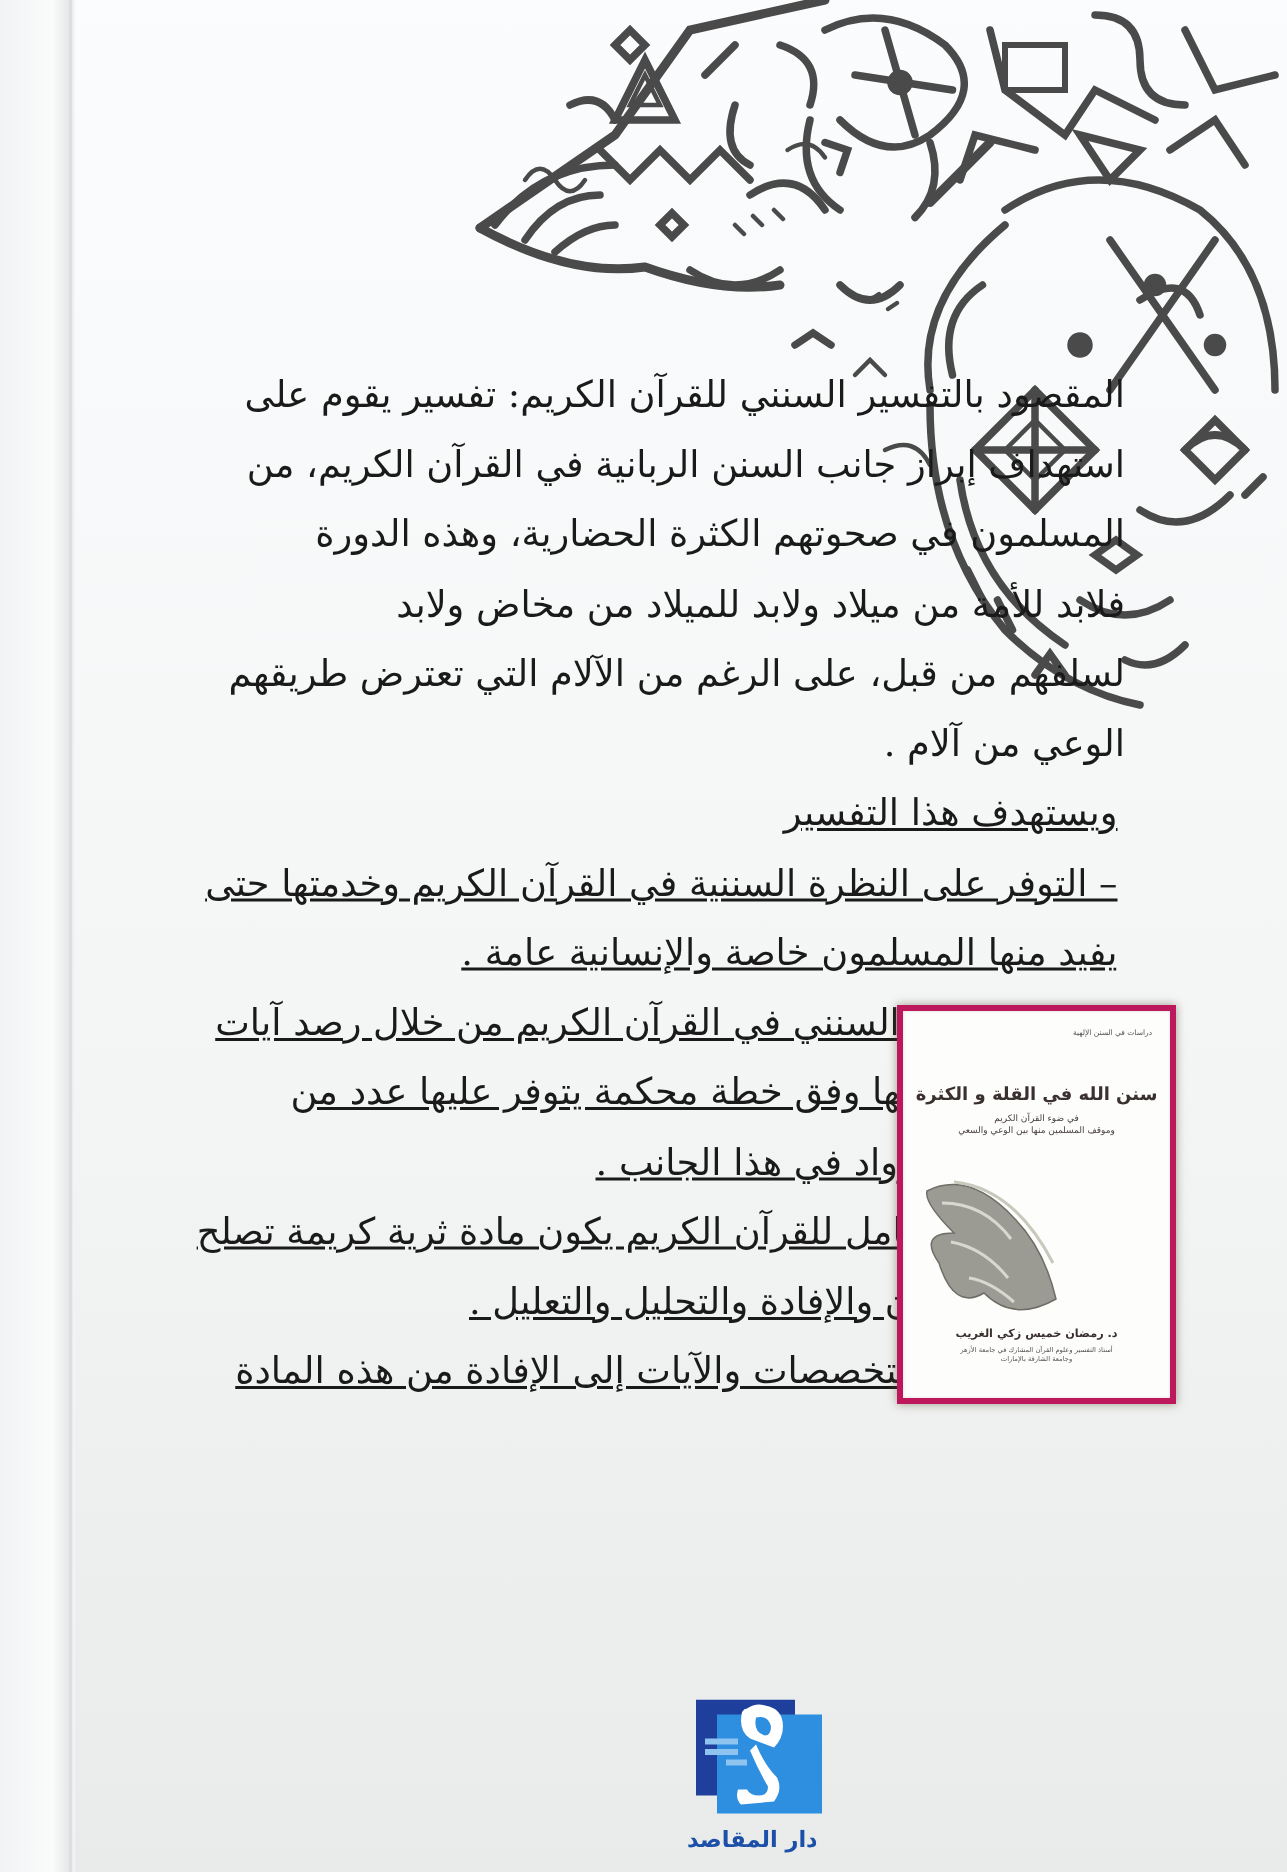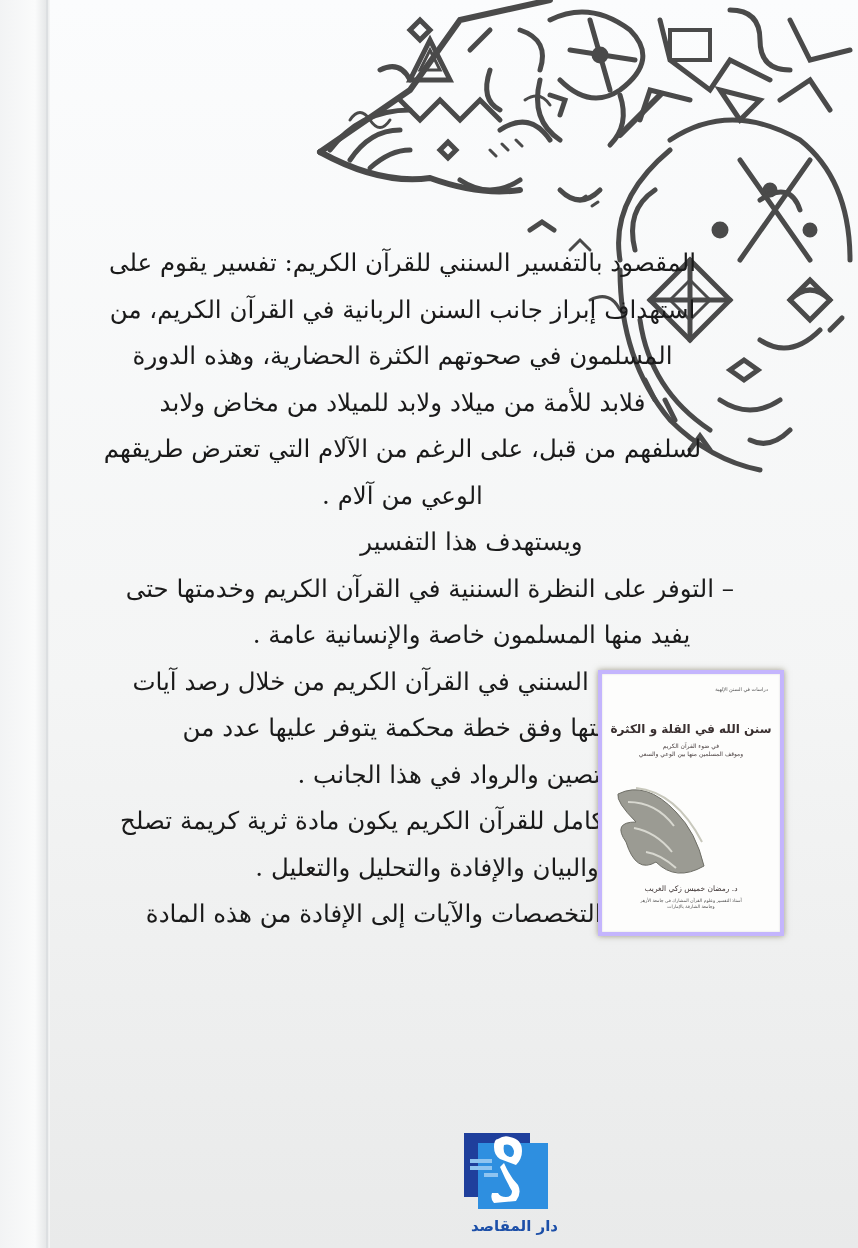--- a/index.html
+++ b/index.html
@@ -16,33 +16,33 @@
     }
     .spine-line {
       position: absolute; left: 46px; top: 0; width: 2px; height: 1248px;
       background: #dcdfe1;
     }
     .ornament {
       position: absolute; left: 290px; top: 0; width: 568px; height: 560px;
     }
     .body-text {
       position: absolute; left: 55px; top: 240px; width: 695px;
-      direction: rtl; text-align: center;
+      direction: rtl; text-align: right;
       font-size: 24.5px; line-height: 46.5px;
       color: #1a1a1a;
     }
     .body-text .line { display: block; white-space: nowrap; }
     .body-text .intro { width: 695px; }
-    .body-text .list { width: 525px; margin-right: 16px; }
+    .body-text .list { width: 525px; margin-right: 5px; text-decoration: underline; }
     .body-text .list .line { white-space: nowrap; }
 
     .thumb {
       position: absolute; left: 598px; top: 670px; width: 186px; height: 266px;
       background: #fdfdfc;
-      border: 4px solid #c4b5fd;
+      border: 4px solid #be185d;
       box-shadow: 0 0 6px rgba(90,80,50,0.55), inset 0 0 2px rgba(0,0,0,0.15);
       direction: rtl;
     }
     .thumb-series {
       position: absolute; top: 12px; left: 10px; right: 12px;
       font-size: 5px; color: #555; text-align: right;
       font-family: "DejaVu Sans", sans-serif;
     }
     .thumb-title {
       position: absolute; top: 48px; left: 6px; right: 6px;
@@ -50,35 +50,35 @@
       font-family: "DejaVu Sans", sans-serif;
     }
     .thumb-sub {
       position: absolute; top: 68px; left: 10px; right: 10px;
       font-size: 6px; line-height: 8px; color: #4a4040; text-align: center;
       font-family: "DejaVu Sans", sans-serif;
     }
     .thumb-art { position: absolute; left: 14px; top: 108px; width: 108px; height: 104px; }
     .thumb-author {
       position: absolute; top: 210px; left: 6px; right: 6px;
-      font-size: 7.5px; color: #3a3030; text-align: center; font-weight: normal;
+      font-size: 7.5px; color: #3a3030; text-align: center; font-weight: bold;
       font-family: "DejaVu Sans", sans-serif;
     }
     .thumb-author-note {
       position: absolute; top: 224px; left: 20px; right: 20px;
       font-size: 4.5px; line-height: 6px; color: #555; text-align: center;
       font-family: "DejaVu Sans", sans-serif;
     }
 
     .logo {
       position: absolute; left: 458px; top: 1133px; width: 100px; height: 108px;
     }
     .logo-mark { position: absolute; left: 6px; top: 0; width: 86px; height: 78px; }
     .logo-name {
-      position: absolute; left: 0; top: 84px; width: 100px; text-align: right;
+      position: absolute; left: 0; top: 84px; width: 100px; text-align: left;
       direction: rtl; color: #1c4fa8; font-weight: bold; font-size: 15px;
       font-family: "DejaVu Sans", sans-serif;
     }
   </style>
 </head>
 <body>
 
 <div class="spine"></div>
 <div class="spine-line"></div>
 

